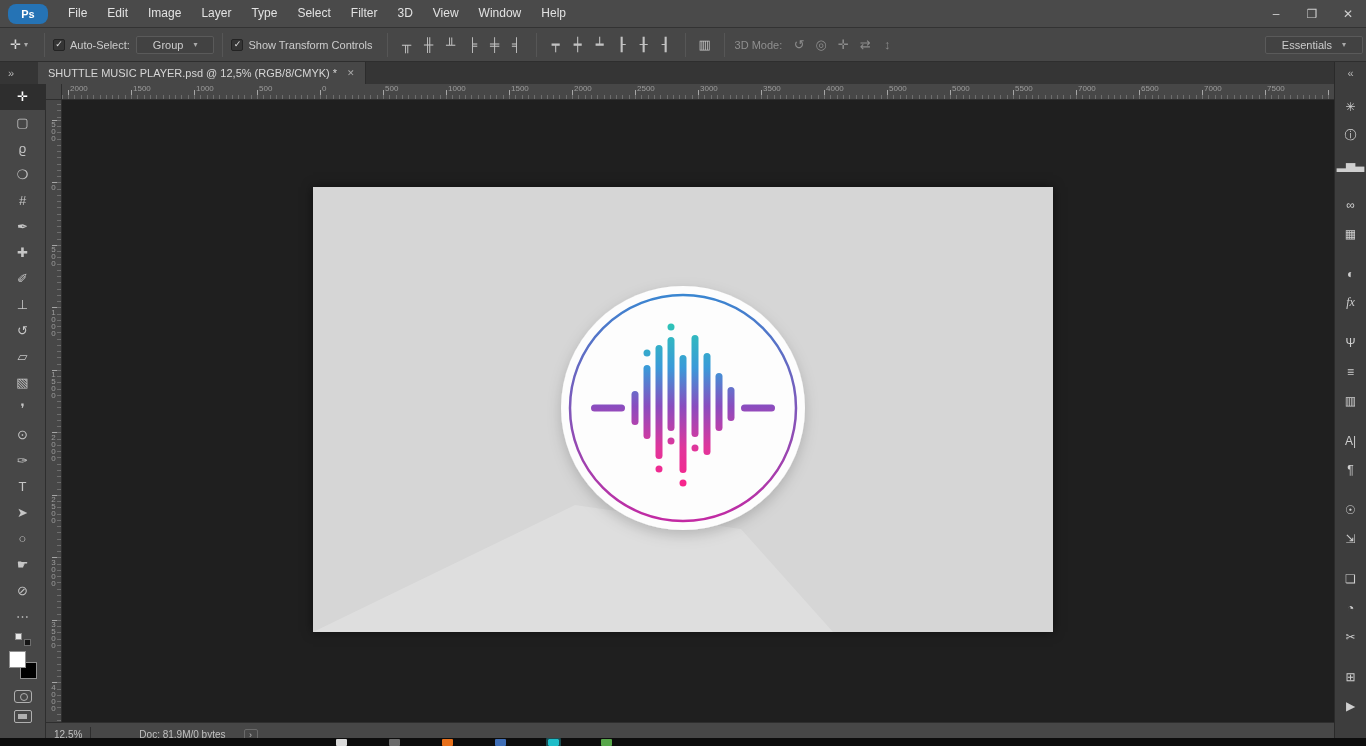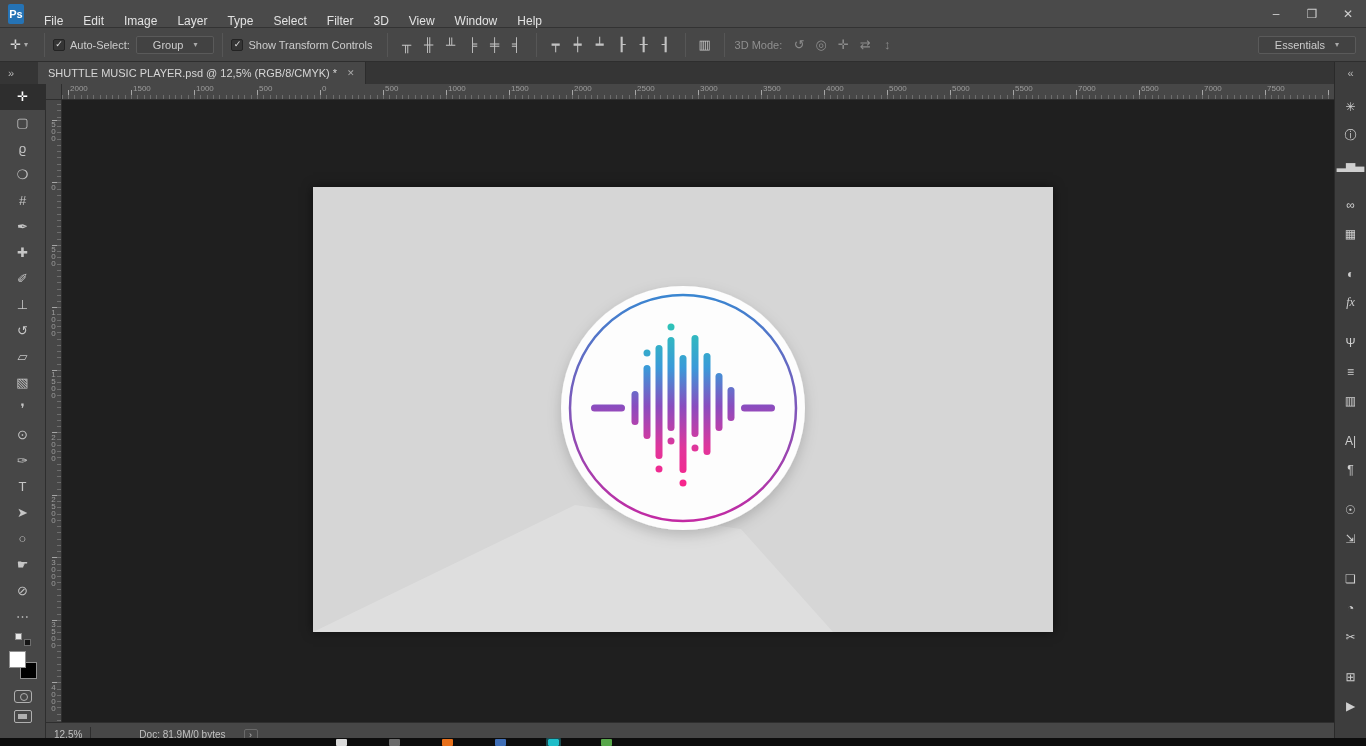--- a/index.html
+++ b/index.html
@@ -2,24 +2,24 @@
 <html><head>
 <meta charset="utf-8">
 <style>
   * { box-sizing: border-box; margin: 0; padding: 0; }
   html,body { width:1366px; height:746px; overflow:hidden; }
   body { font-family:"Liberation Sans", sans-serif; background:#1f1f1f; position:relative; user-select:none; }
 
   
   .menubar { position:absolute; left:0; top:0; width:1366px; height:28px;
     background:#4a4a4a; border-bottom:1px solid #333; display:flex; align-items:center; }
-  .ps-logo { width:16px; height:20px; margin:0 10px 0 8px; background:#2573b5; color:#fff;
-    font-size:11px; font-weight:bold; display:flex; align-items:center; justify-content:center; border-radius:2px; }
+  .ps-logo { width:40px; height:20px; margin:0 10px 0 8px; background:#2573b5; color:#fff;
+    font-size:11px; font-weight:bold; display:flex; align-items:center; justify-content:center; border-radius:8px; }
   .menu-items { display:flex; height:28px; }
-  .menu-item { padding:8px 10px; line-height:27px; font-size:12px; color:#e2e2e2; cursor:default; }
+  .menu-item { padding:0 10px; line-height:27px; font-size:12px; color:#e2e2e2; cursor:default; }
   .win-controls { margin-left:auto; display:flex; height:28px; }
   .win-btn { width:36px; height:28px; display:flex; align-items:center; justify-content:center;
     color:#cfcfcf; font-size:12px; }
 
   
   .optionsbar { position:absolute; left:0; top:28px; width:1366px; height:34px;
     background:#474747; border-bottom:1px solid #2e2e2e; display:flex; align-items:center;
     font-size:11px; color:#cccccc; }
   .opt-tool { display:flex; align-items:center; gap:3px; padding:0 8px 0 10px; color:#d8d8d8; font-size:13px; }
   .opt-tool .caret { font-size:8px; color:#aaa; }
@@ -28,21 +28,21 @@
     display:flex; align-items:center; justify-content:center; margin-right:5px; }
   .checkbox .check { color:#e0e0e0; font-size:9px; line-height:9px; }
   .opt-label { margin-right:6px; white-space:nowrap; }
   .dropdown { display:flex; align-items:center; gap:10px; background:#424242; border:1px solid #5a5a5a;
     border-radius:2px; padding:2px 16px; min-width:58px; justify-content:space-between; }
   .dropdown .caret { font-size:8px; color:#aaa; }
   .icon-row { display:flex; align-items:center; }
   .opt-icon { width:22px; text-align:center; font-size:13px; color:#c2c2c2; line-height:20px; }
   .dim { color:#8b8b8b !important; }
   .threed-label { margin:0 6px 0 2px; color:#8f8f8f; white-space:nowrap; }
-  .workspace { margin-left:auto; margin-right:10px; }
+  .workspace { margin-left:auto; margin-right:3px; }
 
   
   .tabrow { position:absolute; left:0; top:62px; width:1334px; height:22px; background:#353535; display:flex; align-items:flex-end; }
   .tab-expander { width:22px; height:22px; color:#b5b5b5; font-size:11px; display:flex; align-items:center; justify-content:center; }
   .doc-tab { margin-left:16px; height:22px; background:#474747; border-right:1px solid #2c2c2c;
     display:flex; align-items:center; gap:10px; padding:0 10px; font-size:11px; color:#d6d6d6; white-space:nowrap; }
   .tab-close { color:#a8a8a8; font-size:9px; }
 
   
   .toolbar { position:absolute; left:0; top:84px; width:46px; height:654px; background:#474747;

